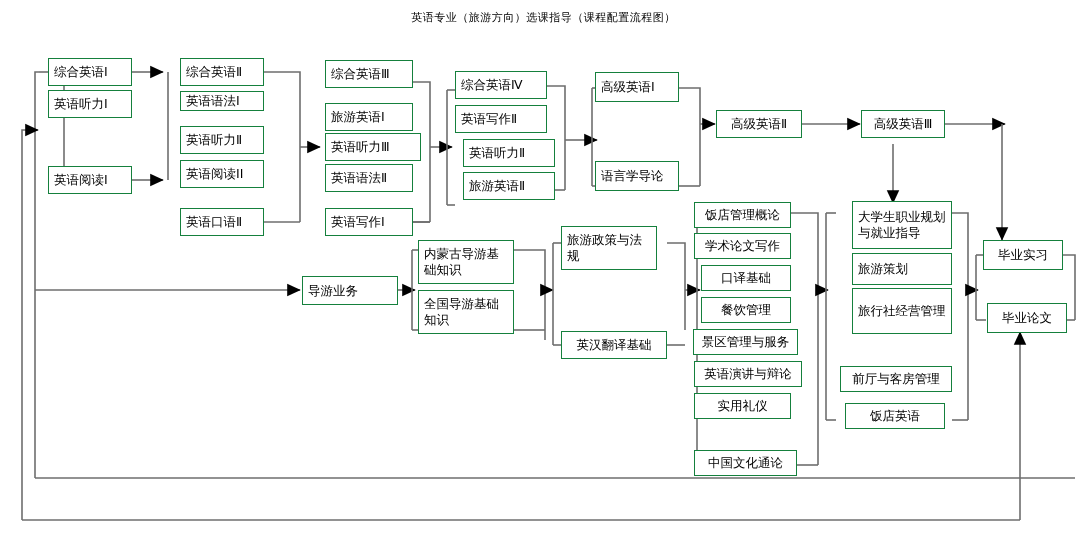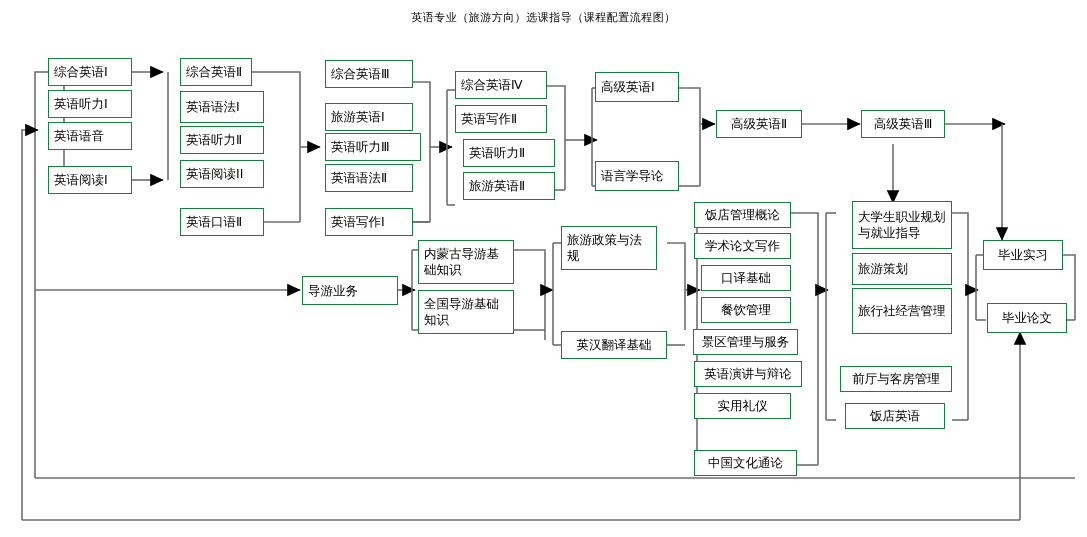--- a/index.html
+++ b/index.html
@@ -117,25 +117,24 @@
       <path d="M1063,320 L1075,320"></path>
 
       <path d="M22,520 L1020,520"></path>
       <path d="M1020,520 L1020,332" marker-end="url(#ahb)"></path>
       <path d="M35,478 L1075,478"></path>
     </g>
   </svg>
 
   <div class="box" style="left:48px;top:58px;width:84px;height:28px;">综合英语Ⅰ</div>
   <div class="box" style="left:48px;top:90px;width:84px;height:28px;">英语听力Ⅰ</div>
-  <div class="box" style="left:48px;top:122px;width:84px;height:28px;">英语语音</div>
   <div class="box" style="left:48px;top:166px;width:84px;height:28px;">英语阅读Ⅰ</div>
 
-  <div class="box" style="left:180px;top:58px;width:72px;height:28px;">综合英语Ⅱ</div>
-  <div class="box" style="left:180px;top:91px;width:84px;height:32px;">英语语法Ⅰ</div>
+  <div class="box" style="left:180px;top:58px;width:84px;height:28px;">综合英语Ⅱ</div>
+  <div class="box" style="left:180px;top:91px;width:84px;height:20px;">英语语法Ⅰ</div>
   <div class="box" style="left:180px;top:126px;width:84px;height:28px;">英语听力Ⅱ</div>
   <div class="box" style="left:180px;top:160px;width:84px;height:28px;">英语阅读ⅠⅠ</div>
   <div class="box" style="left:180px;top:208px;width:84px;height:28px;">英语口语Ⅱ</div>
 
   <div class="box" style="left:325px;top:60px;width:88px;height:28px;">综合英语Ⅲ</div>
   <div class="box" style="left:325px;top:103px;width:88px;height:28px;">旅游英语Ⅰ</div>
   <div class="box" style="left:325px;top:133px;width:96px;height:28px;">英语听力Ⅲ</div>
   <div class="box" style="left:325px;top:164px;width:88px;height:28px;">英语语法Ⅱ</div>
   <div class="box" style="left:325px;top:208px;width:88px;height:28px;">英语写作Ⅰ</div>
 

